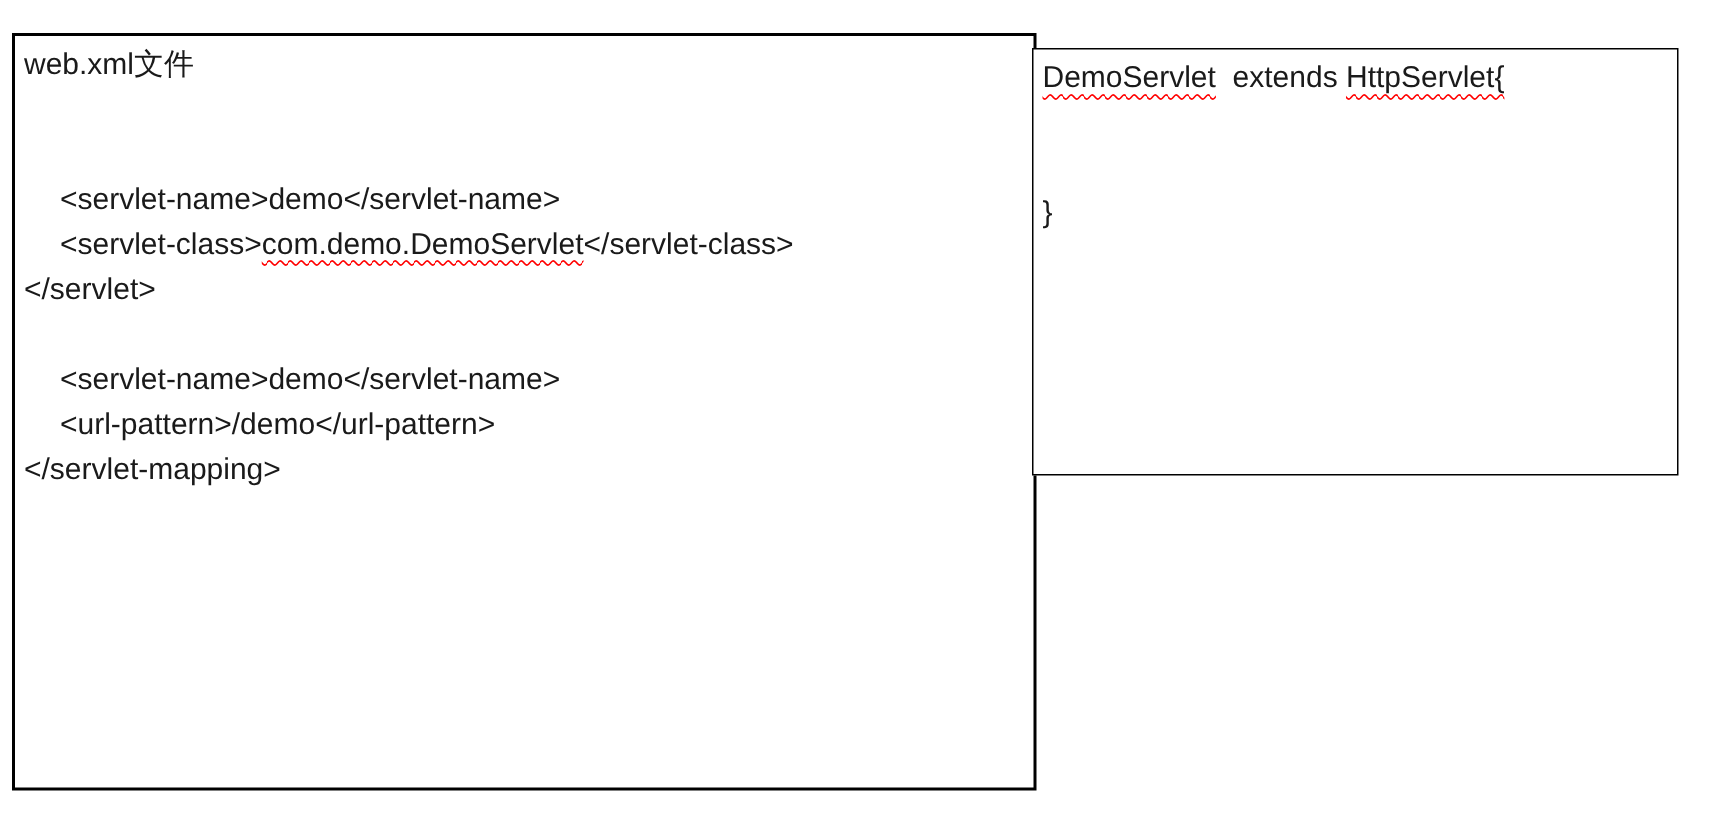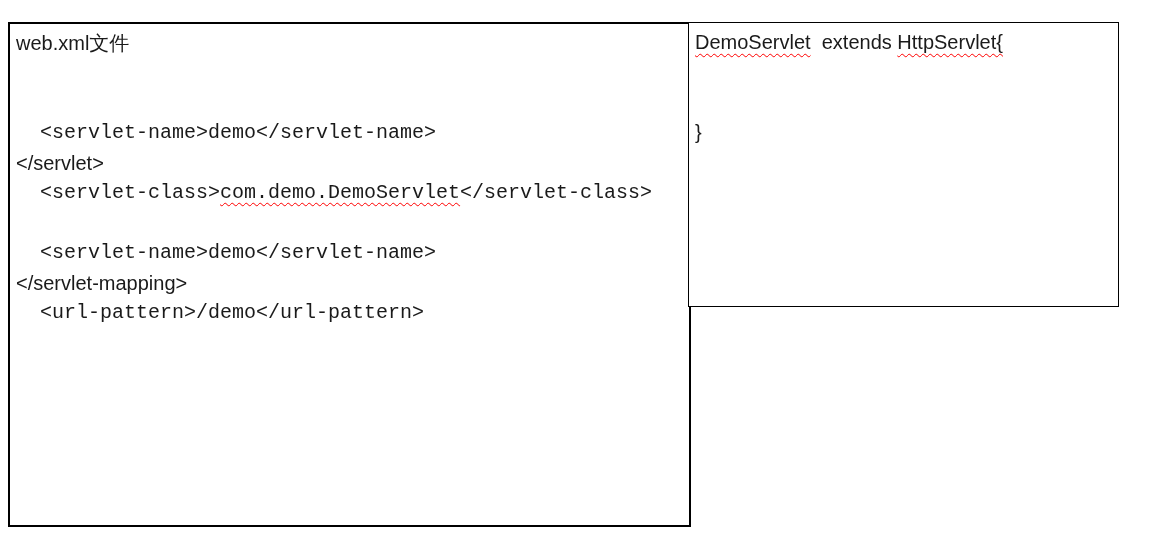--- a/index.html
+++ b/index.html
@@ -24,36 +24,36 @@
   .box {
     position: absolute;
     background: var(--bg);
   }
   .left-box {
     left: 8px; top: 22px;
     width: 683px; height: 505px;
     border: 2px solid var(--border);
   }
   .right-box {
-    left: 688px; top: 22px;
+    left: 688px; top: 32px;
     width: 431px; height: 285px;
     border: 1.5px solid var(--border);
   }
 
   .box-content {
     padding: 4px 4px 0 6px;
   }
   .code-line {
     height: 30px;
     line-height: 30px;
     font-size: 20px;
     white-space: pre;
     color: var(--text);
   }
-  .code-line.indent { padding-left: 24px; font-family: Liberation Mono, monospace; }
+  .code-line.indent { padding-left: 24px; }
 
   .squiggle {
     text-decoration-line: underline;
     text-decoration-style: wavy;
     text-decoration-color: var(--squiggle);
     text-decoration-thickness: 1px;
     text-underline-offset: 4px;
   }
 
   .connector {
@@ -87,26 +87,26 @@
   </svg>
 
   <div class="annotation">①</div>
 
   <div class="box left-box">
     <div class="box-content">
         <div class="code-line"><span class="">web.xml文件</span></div>
         <div class="code-line"></div>
         <div class="code-line"></div>
         <div class="code-line indent"><span class="">&lt;servlet-name&gt;demo&lt;/servlet-name&gt;</span></div>
+        <div class="code-line indent"><span class="">&lt;servlet-class&gt;</span><span class="squiggle">com.demo.DemoServlet</span><span class="">&lt;/servlet-class&gt;</span></div>
         <div class="code-line"><span class="">&lt;/servlet&gt;</span></div>
-        <div class="code-line indent"><span class="">&lt;servlet-class&gt;</span><span class="squiggle">com.demo.DemoServlet</span><span class="">&lt;/servlet-class&gt;</span></div>
         <div class="code-line"></div>
         <div class="code-line indent"><span class="">&lt;servlet-name&gt;demo&lt;/servlet-name&gt;</span></div>
+        <div class="code-line indent"><span class="">&lt;url-pattern&gt;/demo&lt;/url-pattern&gt;</span></div>
         <div class="code-line"><span class="">&lt;/servlet-mapping&gt;</span></div>
-        <div class="code-line indent"><span class="">&lt;url-pattern&gt;/demo&lt;/url-pattern&gt;</span></div>
       </div>
   </div>
 
   <div class="box right-box">
     <div class="box-content">
         <div class="code-line"><span class="squiggle">DemoServlet</span><span class="">  extends </span><span class="squiggle">HttpServlet{</span></div>
         <div class="code-line"></div>
         <div class="code-line"></div>
         <div class="code-line"><span class="">}</span></div>
       </div>

